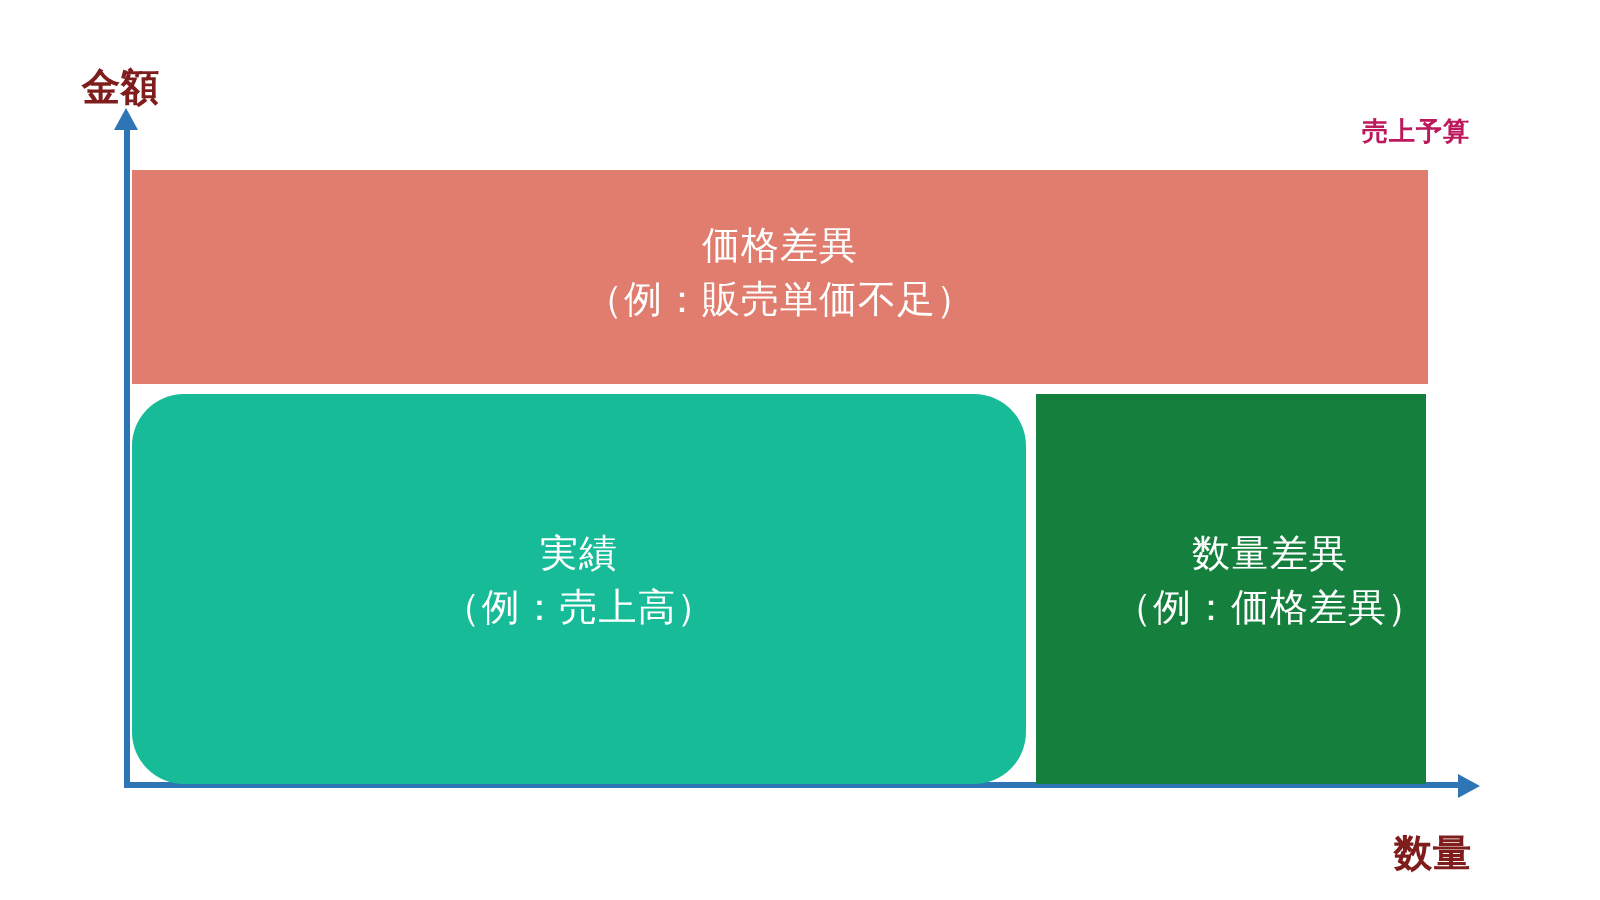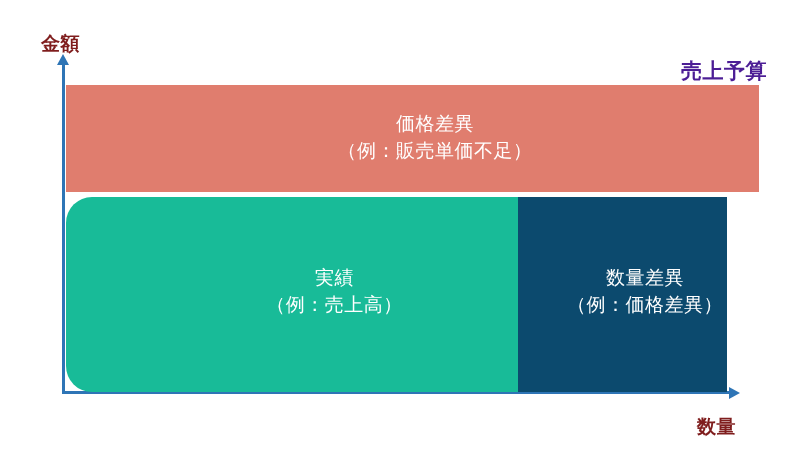--- a/index.html
+++ b/index.html
@@ -65,40 +65,39 @@
     white-space: nowrap;
   }
   #y-axis-label { left: 41px; top: 31px; }
   #x-axis-label { left: 697px; top: 414px; }
 
   
   #budget-callout {
     position: absolute;
     left: 681px;
     top: 57px;
-    color: #4c1d95;
-    font-size: 21px;
+    color: #be185d;
+    font-size: 13px;
     font-weight: bold;
     letter-spacing: 0.5px;
     white-space: nowrap;
   }
 
   
   .block {
     position: absolute;
     display: flex;
     flex-direction: column;
     align-items: center;
     justify-content: center;
     color: #ffffff;
     text-align: center;
     line-height: 1.38;
     font-size: 19px;
     letter-spacing: 0.5px;
-    padding-left: 45px;
   }
   .block .line { display: block; white-space: nowrap; }
 
   #block-price-variance {
     left: 66px;
     top: 85px;
     width: 648px;
     height: 107px;
     background: #E07D6E;
   }
@@ -106,23 +105,24 @@
     left: 66px;
     top: 197px;
     width: 447px;
     height: 195px;
     background: #18BB98;
     border-radius: 26px;
   }
   #block-volume-variance {
     left: 518px;
     top: 197px;
-    width: 164px;
+    width: 195px;
     height: 195px;
-    background: #0c4a6e;
+    background: #15803d;
+    align-items: flex-end;
   }
   #block-price-variance .text-wrap { transform: translateY(-2px); }
   #block-actual .text-wrap { transform: translateY(-4px); }
   #block-volume-variance .text-wrap { transform: translateY(-4px); }
 </style>
 </head>
 <body>
 
 <div id="stage">
 

